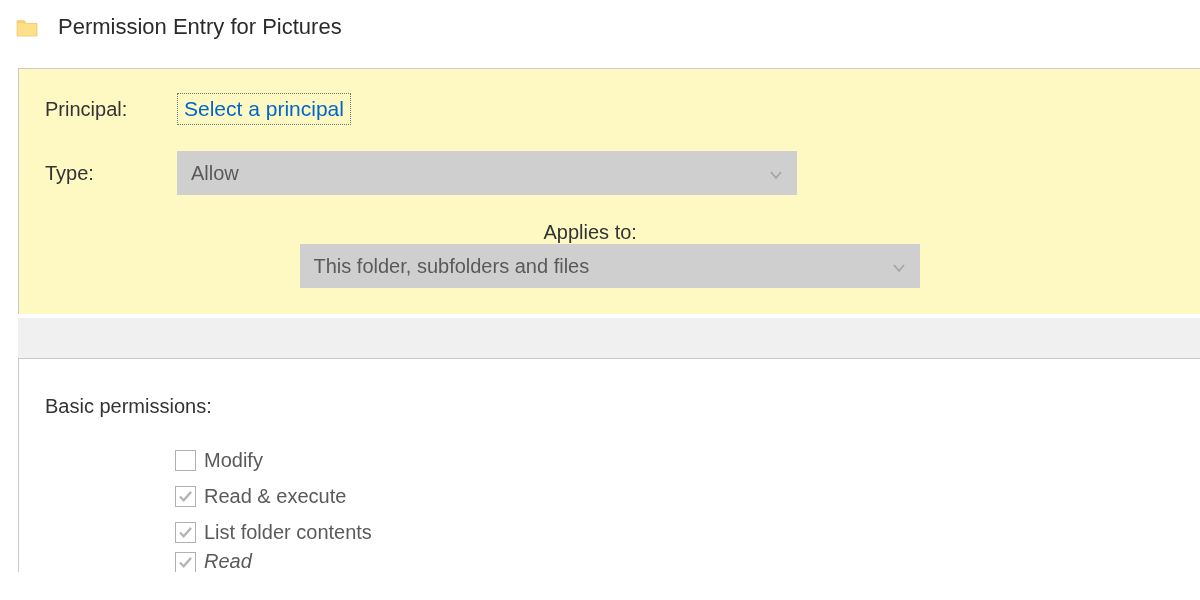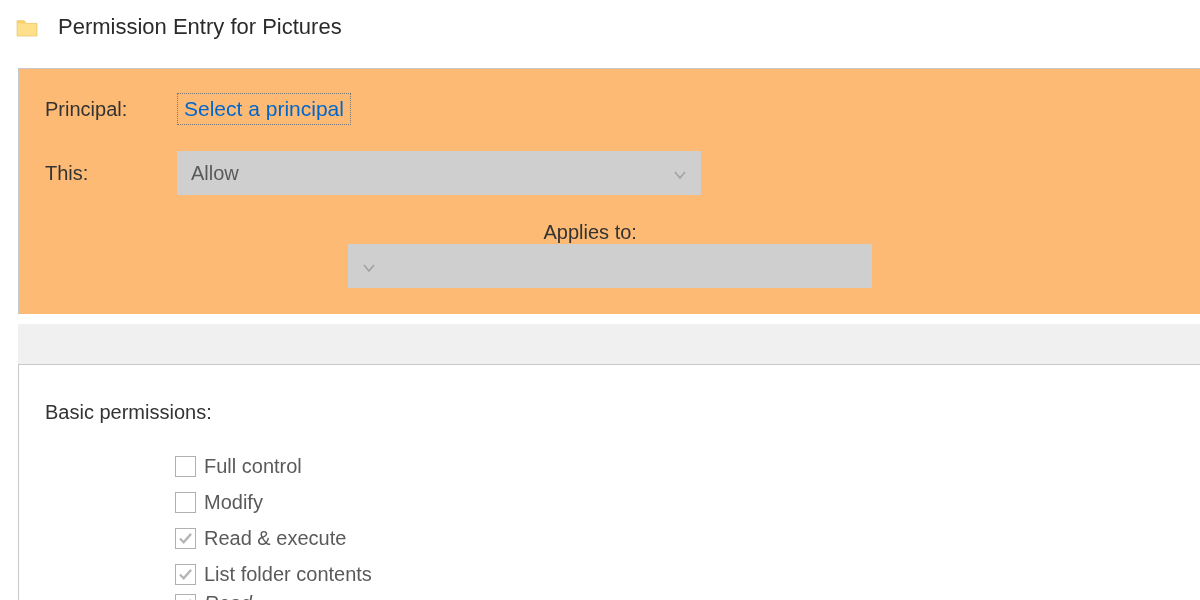--- a/index.html
+++ b/index.html
@@ -29,24 +29,24 @@
     .folder-icon svg {
       width: 100%;
       height: 100%;
     }
     .title-text {
       font-size: 22px;
       color: #2b2b2b;
       font-weight: 400;
     }
     .panel {
-      margin: 12px 0 10px 18px;
+      margin: 12px 0 4px 18px;
       border-top: 1px solid #c9c9c9;
       border-left: 1px solid #c9c9c9;
-      background: #fdba74;
+      background: #fef9c3;
       padding: 24px 26px 26px 26px;
       width: 1182px;
     }
     .gap-strip {
       height: 40px;
       background: #f0f0f0;
       margin-left: 18px;
     }
     .form-row {
       display: flex;
@@ -64,21 +64,21 @@
     }
     .principal-link {
       font-size: 21px;
       color: #0066cc;
       border: 1px dotted #777;
       padding: 3px 6px;
       cursor: pointer;
       display: inline-block;
     }
     .dropdown {
-      width: 524px;
+      width: 620px;
       height: 44px;
       background: #cfcfcf;
       border: none;
       display: flex;
       align-items: center;
       justify-content: space-between;
       padding: 0 14px;
       color: #5a5a5a;
       font-size: 20px;
     }
@@ -154,53 +154,50 @@
   </span>
   <span class="title-text">Permission Entry for Pictures</span>
 </div>
 
 <div class="panel">
   <div class="form-row">
     <span class="form-label">Principal:</span>
     <span class="principal-link">Select a principal</span>
   </div>
   <div class="form-row">
-    <span class="form-label">This:</span>
+    <span class="form-label">Type:</span>
     <div class="dropdown">
       <span>Allow</span>
       <span class="dropdown-chevron">
         <svg viewBox="0 0 14 10">
             <path d="M2 2 L7 8 L12 2" fill="none" stroke="#777" stroke-width="1.6"></path>
           </svg>
       </span>
     </div>
   </div>
   <div class="form-row" style="margin-bottom:0;">
     <span class="form-label">Applies to:</span>
     <div class="dropdown">
+      <span>This folder, subfolders and files</span>
       <span class="dropdown-chevron">
         <svg viewBox="0 0 14 10">
             <path d="M2 2 L7 8 L12 2" fill="none" stroke="#777" stroke-width="1.6"></path>
           </svg>
       </span>
     </div>
   </div>
 </div>
 
 <div class="gap-strip"></div>
 
 <div class="panel2">
   <div class="section-label">Basic permissions:</div>
   <div class="perm-list">
     <div class="perm-item">
       <span class="chk"></span>
-      <span class="perm-label">Full control</span>
-    </div>
-    <div class="perm-item">
-      <span class="chk"></span>
       <span class="perm-label">Modify</span>
     </div>
     <div class="perm-item">
       <span class="chk">
         <svg viewBox="0 0 16 14">
             <path d="M2 7 L6 11 L14 2"></path>
           </svg>
       </span>
       <span class="perm-label">Read &amp; execute</span>
     </div>

